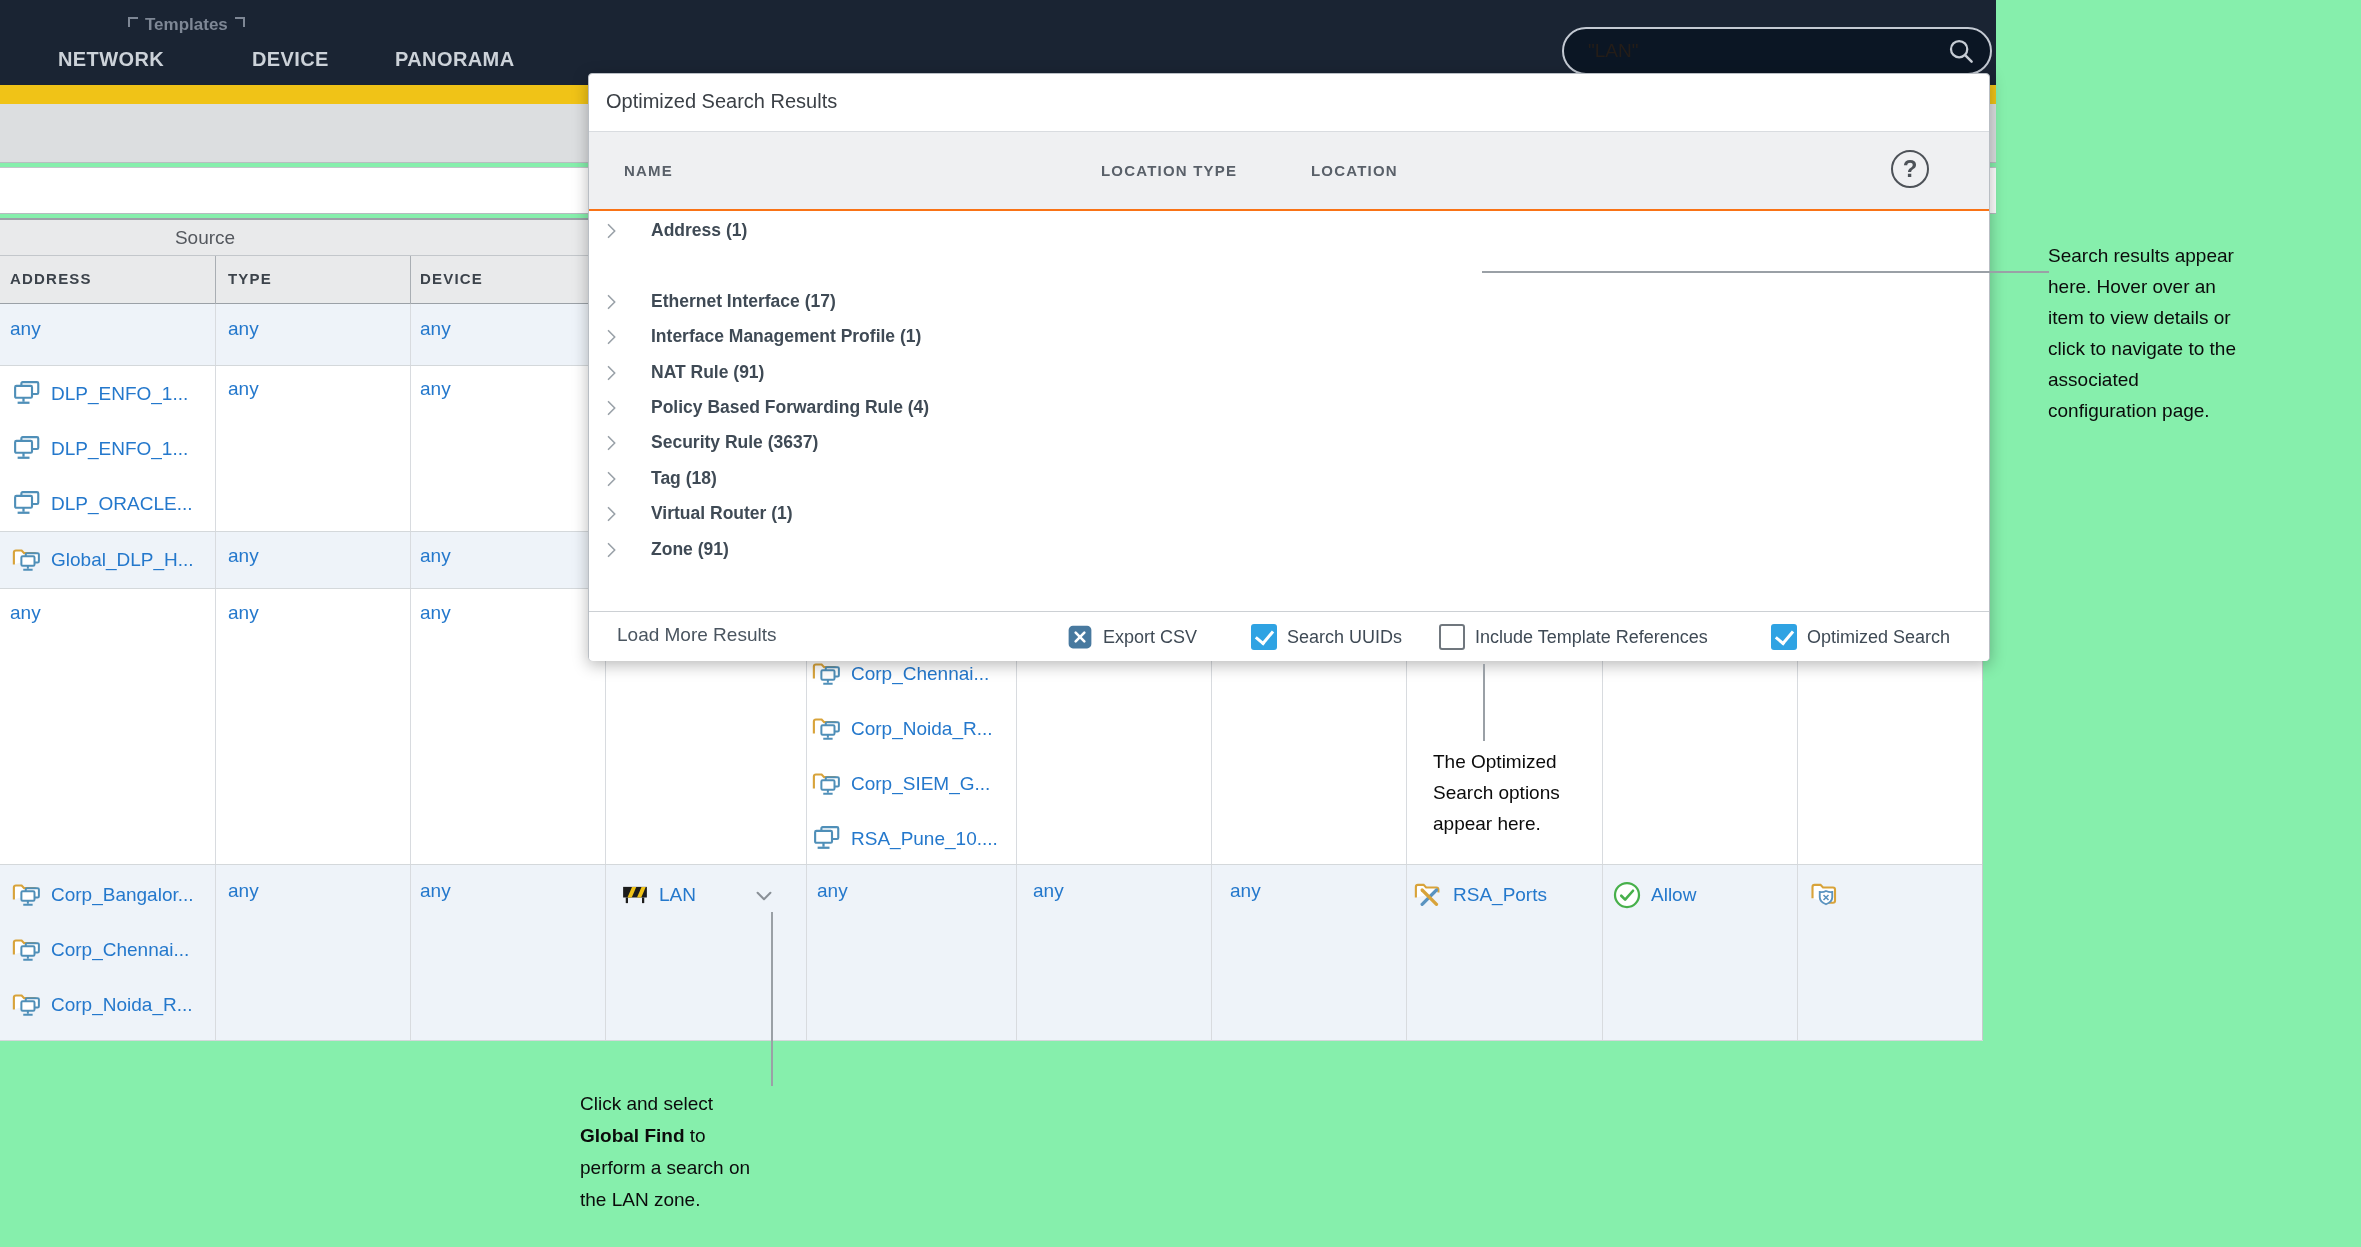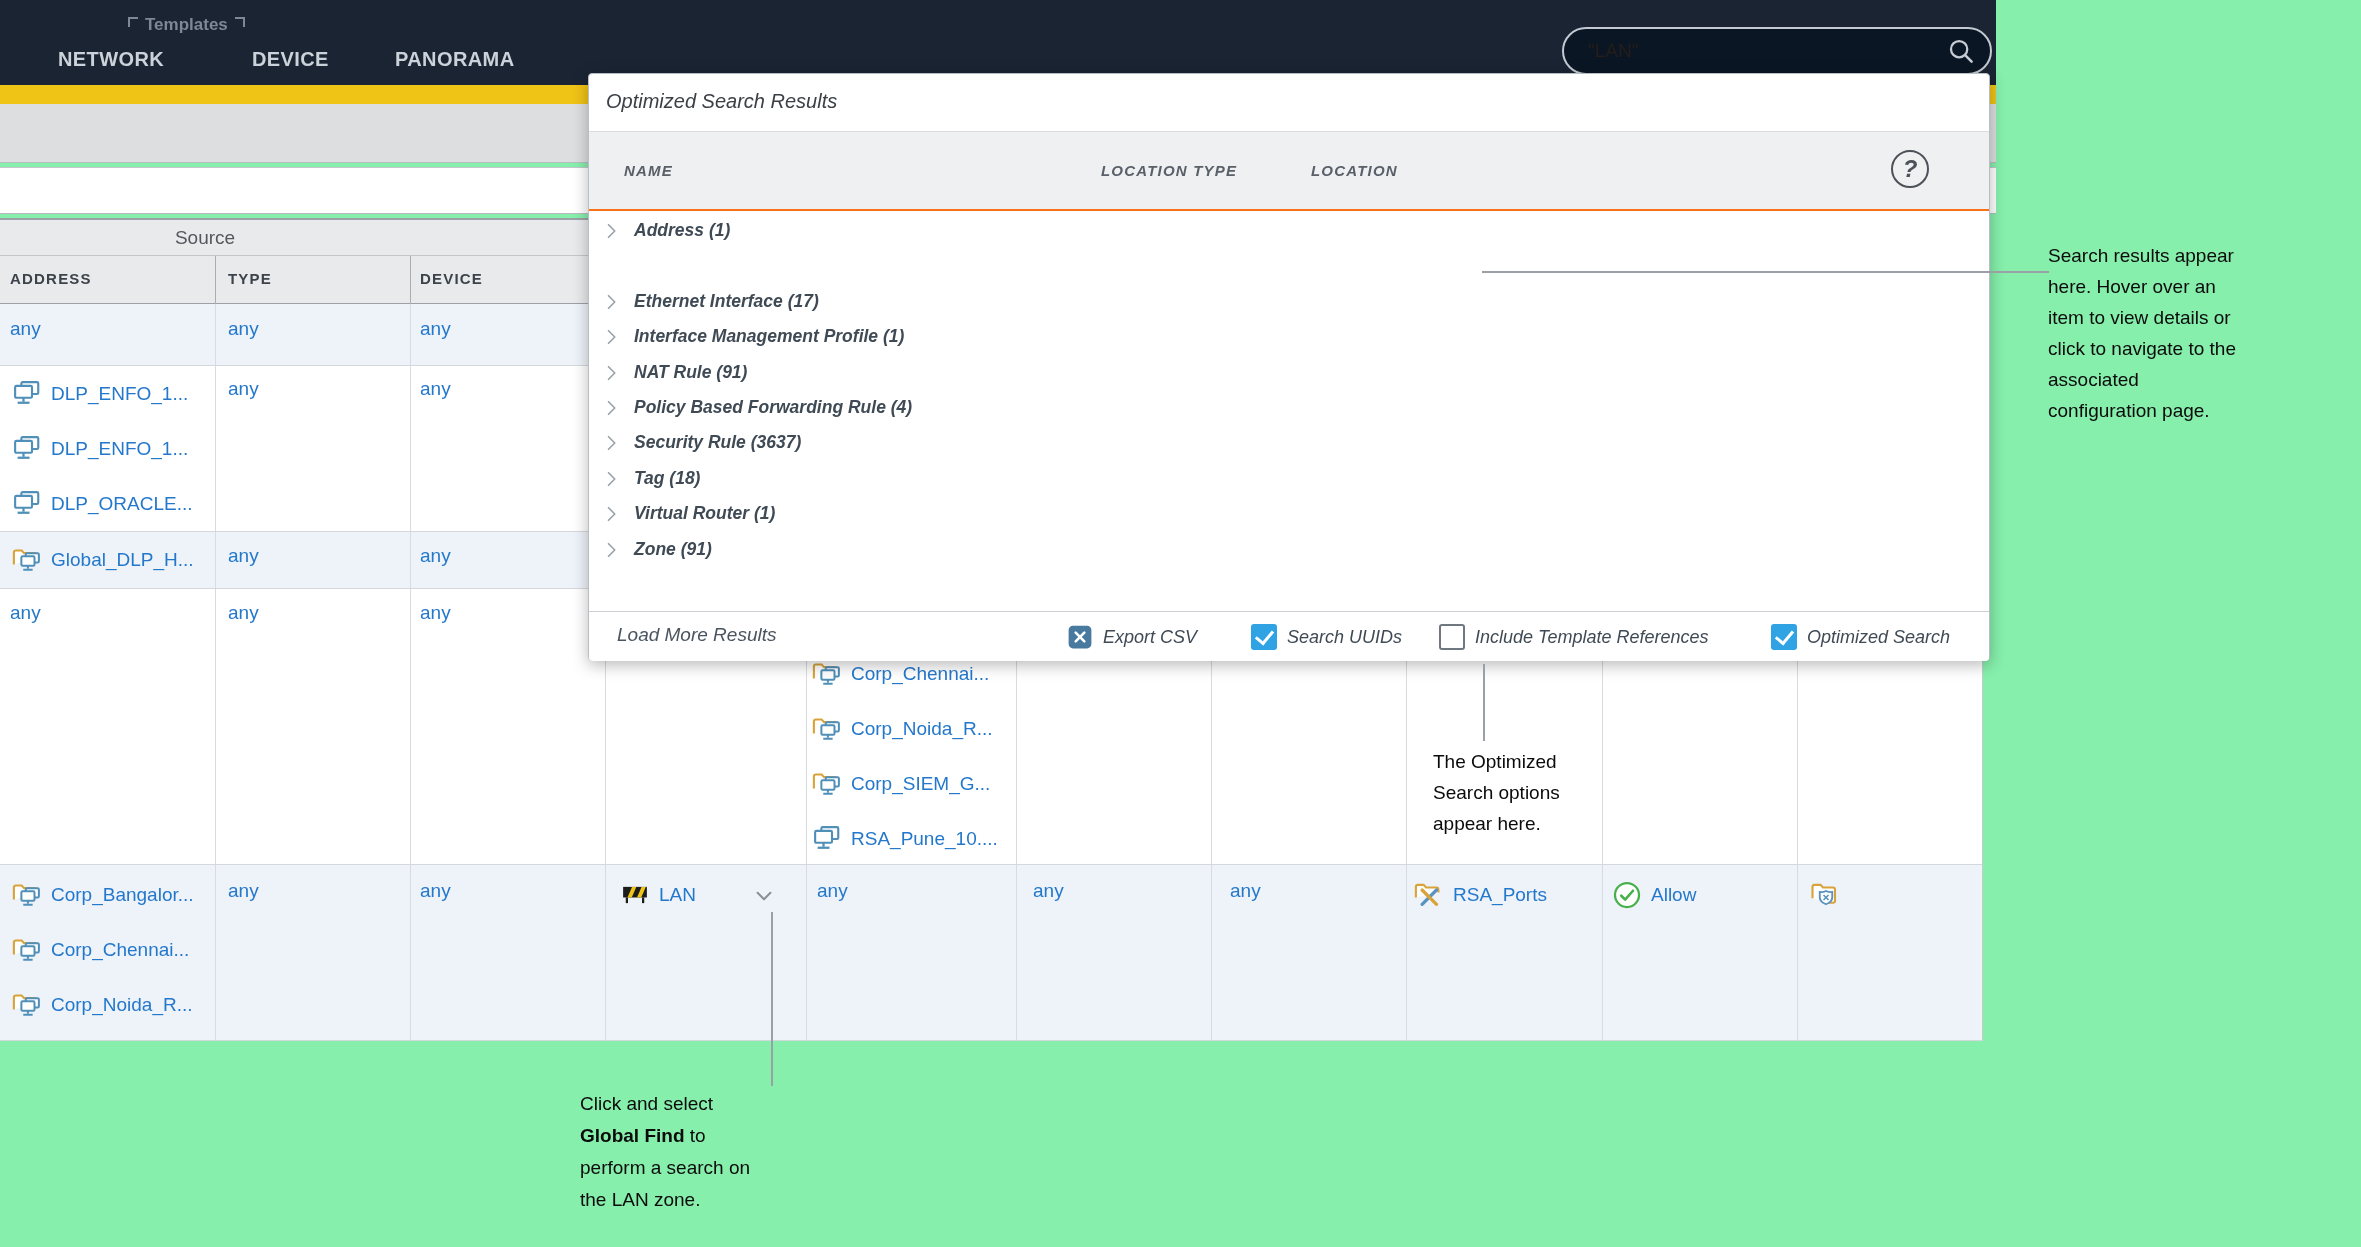--- a/index.html
+++ b/index.html
@@ -34,27 +34,27 @@
   .tbl-right { position:absolute; left:1982px; top:218px; width:1px; height:822px; background:#c6cacd; z-index:2; }
 
   .cell { position:absolute; display:flex; align-items:center; gap:9px; z-index:3; }
   .stack { flex-direction:column; align-items:flex-start; gap:25px; }
   .item { display:flex; align-items:center; gap:9px; }
   .lnk { color:#2478cc; font-size:19px; text-decoration:none; white-space:nowrap; cursor:pointer; }
   .ic { width:30px; height:30px; flex:0 0 auto; }
   .ic22 { width:22px; height:22px; flex:0 0 auto; }
 
   
-  .popup { position:absolute; left:588px; top:73px; width:1402px; height:588px; background:#fff; border:1px solid #b9bec4; border-radius:4px; box-shadow:0 4px 16px rgba(0,0,0,.28); z-index:20;font-style:italic; }
+  .popup { position:absolute; left:588px; top:73px; width:1402px; height:588px; background:#fff; border:1px solid #b9bec4; border-radius:4px; box-shadow:0 4px 16px rgba(0,0,0,.28); z-index:20; }
   .pp-title { position:absolute; left:17px; top:16px; font-size:20px; color:#3b4046; }
   .pp-titleline { position:absolute; left:0; top:57px; width:100%; height:1px; background:#d9dce0; }
   .pp-hdr { position:absolute; left:0; top:58px; width:100%; height:79px; background:#eff0f2; border-bottom:2px solid #f97316; }
   .pp-col { position:absolute; top:30px; color:#596069; font-size:15px; font-weight:bold; letter-spacing:1.2px; }
   .pp-help { position:absolute; left:1302px; top:18px; width:38px; height:38px; border:2px solid #4d5258; border-radius:50%; color:#4d5258; font-size:24px; font-weight:bold; text-align:center; line-height:34px; cursor:pointer; }
-  .pr { position:absolute; left:0; width:100%; height:35px; display:flex; align-items:center; gap:13px; padding-left:12px; cursor:pointer; }
+  .pr { position:absolute; left:0; width:100%; height:35px; display:flex; align-items:center; gap:30px; padding-left:12px; cursor:pointer; }
   .pr-ch { width:20px; height:20px; }
   .pr-label { color:#3f4a55; font-size:17.5px; font-weight:bold; }
   .pp-footer { position:absolute; left:0; top:537px; width:100%; height:50px; border-top:1px solid #ccd0d4; background:#fff; border-radius:0 0 4px 4px; }
   .ftr-item { position:absolute; top:12px; display:flex; align-items:center; gap:10px; }
   .ftr-text { color:#3f4a55; font-size:18px; white-space:nowrap; }
   .loadmore { color:#4a5560; font-size:19px;margin-left:8px; }
   .chk-box { position:relative; width:26px; height:26px; border-radius:3px; flex:0 0 auto; }
   .chk-on { background:#2fa3e3; }
   .chk-on::after { content:""; position:absolute; left:8px; top:3px; width:8px; height:14px; border-right:3px solid #fff; border-bottom:3px solid #fff; transform:rotate(40deg); }
   .chk-off { background:#fff; border:2px solid #70777e; }

